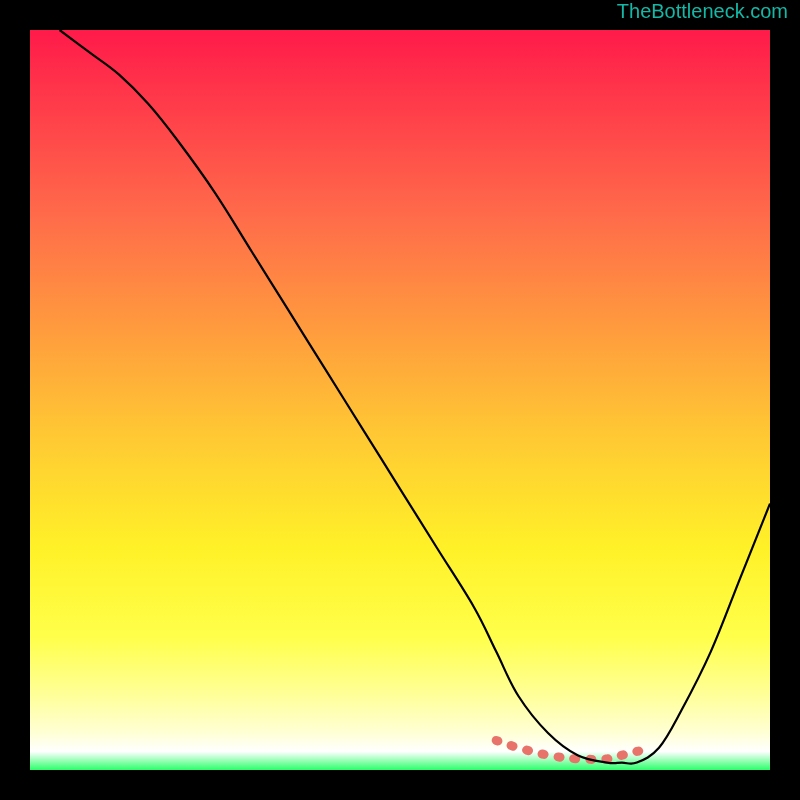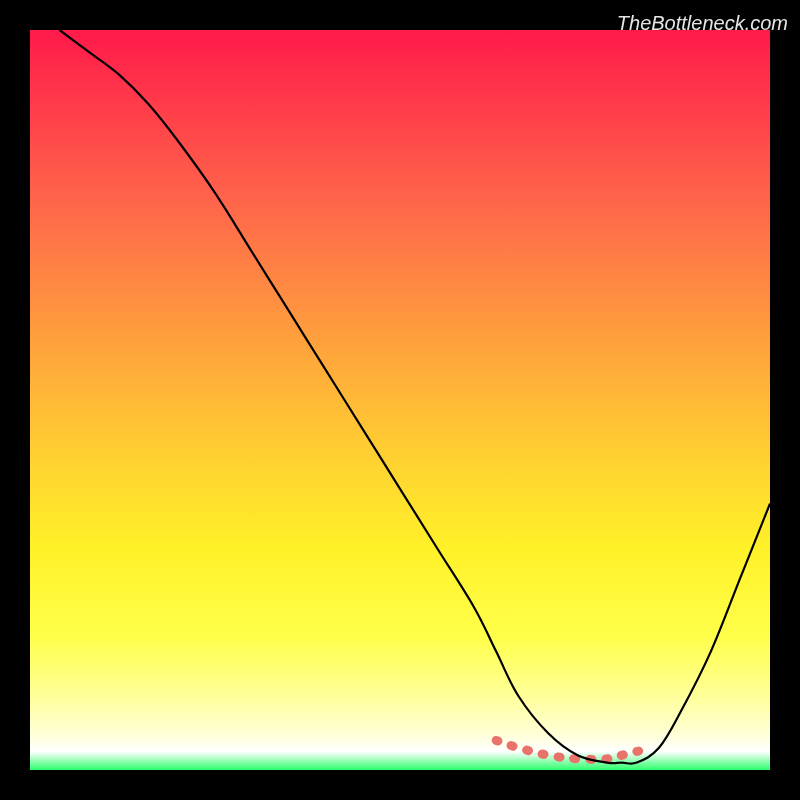--- a/index.html
+++ b/index.html
@@ -5,27 +5,26 @@
   * { margin: 0; padding: 0; box-sizing: border-box; }
   body {
     width: 800px;
     height: 800px;
     background: #000;
     position: relative;
     font-family: Arial, sans-serif;
   }
   .watermark {
     position: absolute;
-    top: 12px;
+    top: 0;
     right: 12px;
-    color: #e5e5e5;
+    color: #14b8a6;
     font-size: 20px;
     font-weight: 500;
     z-index: 10;
-    font-style: italic;
   }
   .plot-area {
     position: absolute;
     left: 30px;
     top: 30px;
     width: 740px;
     height: 740px;
   }
   .gradient-bg {
     position: absolute;

